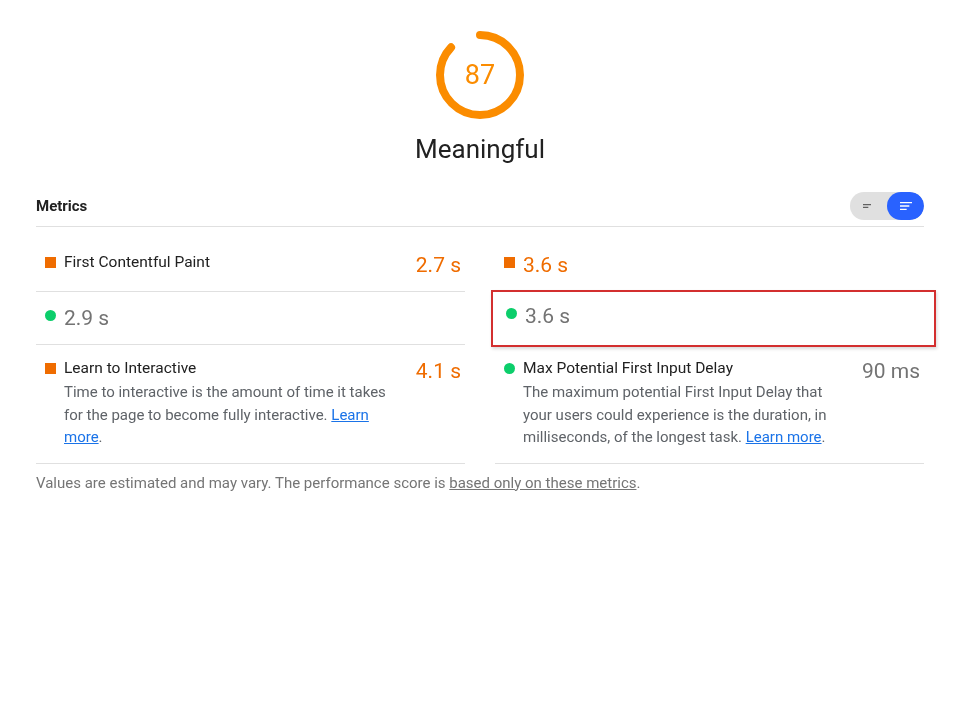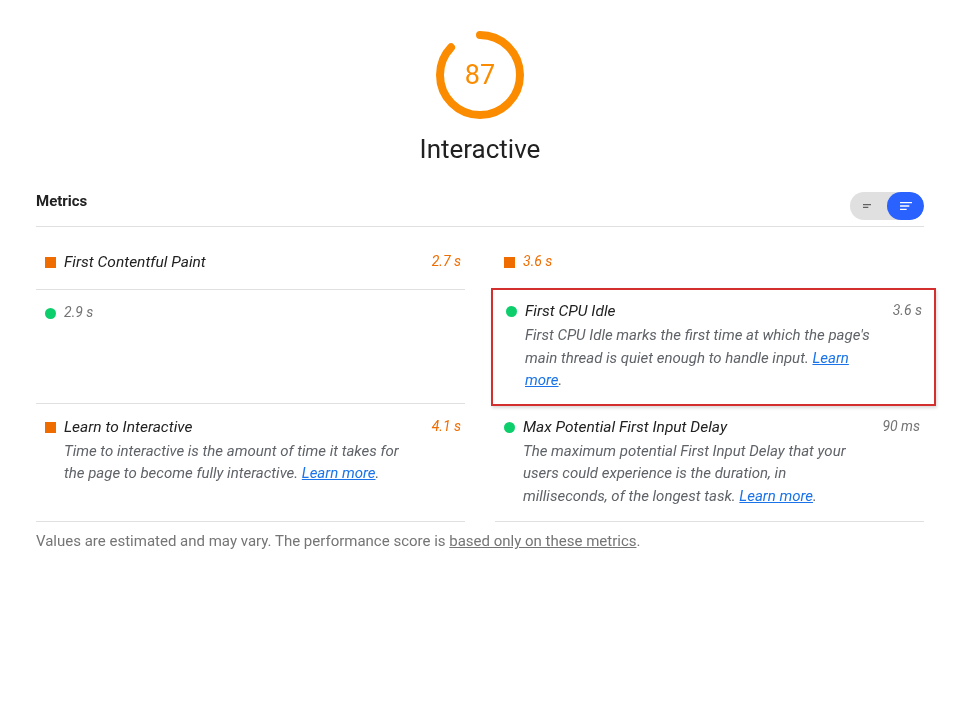--- a/index.html
+++ b/index.html
@@ -33,20 +33,21 @@
       font-weight: 400;
     }
     .gauge-label {
       font-size: 26px;
       color: #212121;
       margin-top: 14px;
       font-weight: 400;
     }
     .metrics-header {
       display: flex;
+      align-items: center;
       justify-content: space-between;
       border-bottom: 1px solid #e0e0e0;
       padding-bottom: 6px;
       margin-bottom: 12px;
     }
     .metrics-header h2 {
       font-size: 15px;
       font-weight: 700;
     }
     .toggle {
@@ -75,21 +76,20 @@
     .metrics-grid {
       display: grid;
       grid-template-columns: 1fr 1fr;
       column-gap: 30px;
     }
     .metric {
       display: flex;
       padding: 14px 4px 14px 0;
       border-bottom: 1px solid #e0e0e0;
       position: relative;
-      font-style: italic;
     }
     .metric.highlighted {
       border: 2px solid #d32f2f;
       padding: 12px 12px 12px 4px;
       margin: -2px -12px -2px -4px;
       box-shadow: 1px 2px 3px rgba(0,0,0,0.15);
     }
     .marker {
       flex: 0 0 28px;
       display: flex;
@@ -103,21 +103,21 @@
       font-size: 15.5px;
       color: #212121;
       margin-bottom: 4px;
     }
     .metric-desc {
       font-size: 15px;
       color: #5f6368;
       line-height: 1.5;
     }
     .metric-value {
-      font-size: 14px;
+      font-size: 21px;
       white-space: nowrap;
     }
     .val-orange { color: #ef6c00; }
     .val-green { color: #737373; }
     .learn {
       color: #1a73e8;
       text-decoration: underline;
       cursor: pointer;
     }
     .footnote {
@@ -134,21 +134,21 @@
 </head>
 <body>
 
 <div class="gauge-wrap">
   <div class="gauge">
     <svg width="90" height="90" viewBox="0 0 90 90">
       <circle id="gauge-arc" cx="45" cy="45" r="40" fill="none" stroke="#fb8c00" stroke-width="8" stroke-linecap="round" stroke-dasharray="218.6548486898496 251.32741228718345"></circle>
     </svg>
     <div class="score">87</div>
   </div>
-  <div class="gauge-label">Interactive</div>
+  <div class="gauge-label">Meaningful</div>
 </div>
 
 <div class="metrics-header">
   <h2>Metrics</h2>
   <div class="toggle">
     <button>
       <svg width="16" height="16" viewBox="0 0 24 24">
           <path fill="#616161" d="M3 9h12v2H3V9zm0 4h8v2H3v-2z"></path>
         </svg>
     </button>
@@ -179,24 +179,20 @@
     <div class="metric">
       <div class="marker">
         <div class="circle"></div>
       </div>
       <div class="metric-value val-green">2.9 s</div>
     </div>
     <div class="metric highlighted">
       <div class="marker">
         <div class="circle"></div>
       </div>
-      <div class="metric-body">
-        <div class="metric-title">First CPU Idle</div>
-        <div class="metric-desc"><span>First CPU Idle marks the first time at which the page's main thread is quiet enough to handle input. </span><a class="learn">Learn more</a>.</div>
-      </div>
       <div class="metric-value val-green">3.6 s</div>
     </div>
     <div class="metric">
       <div class="marker">
         <div class="square"></div>
       </div>
       <div class="metric-body">
         <div class="metric-title">Learn to Interactive</div>
         <div class="metric-desc"><span>Time to interactive is the amount of time it takes for the page to become fully interactive. </span><a class="learn">Learn more</a>.</div>
       </div>

